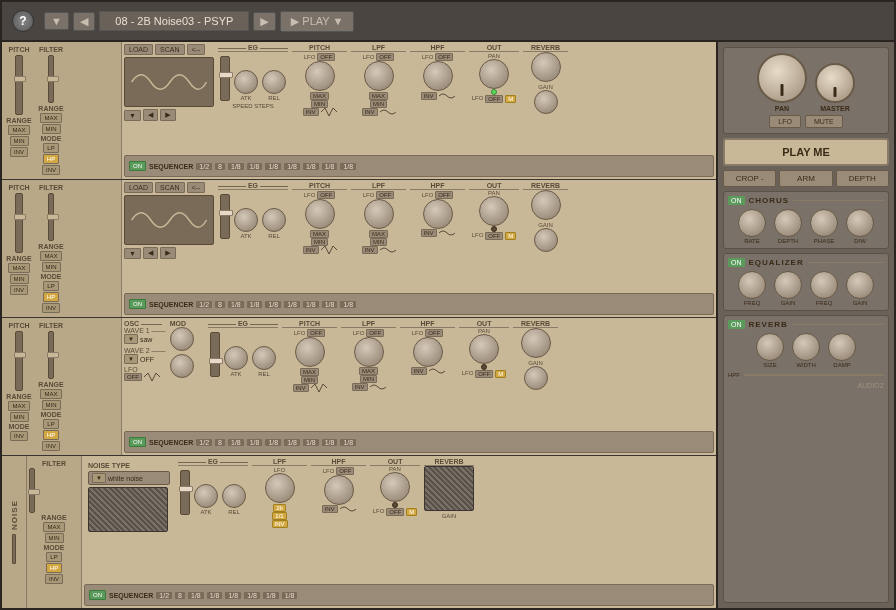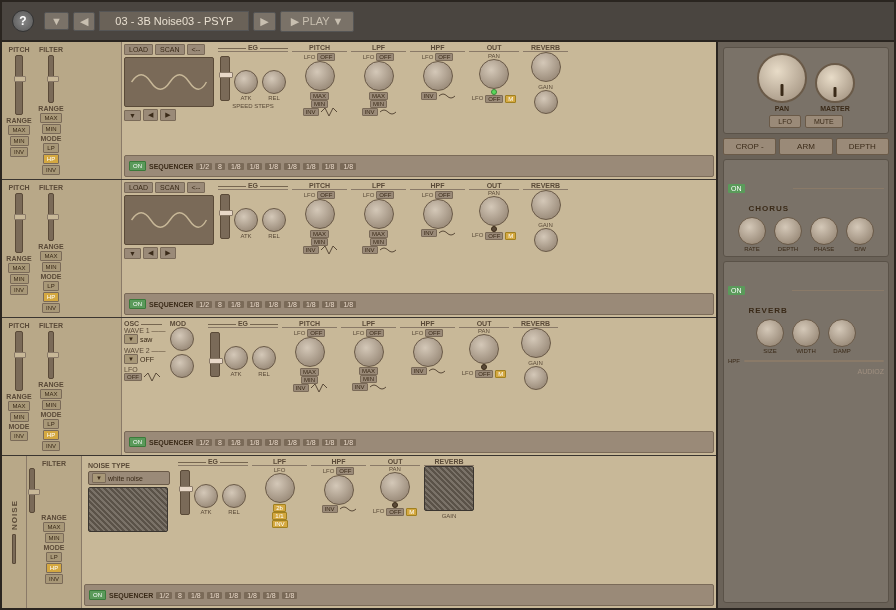--- a/index.html
+++ b/index.html
@@ -528,21 +528,20 @@
       background: #5a9a5a;
       color: white;
       border-radius: 1px;
     }
 
     .section-title {
       font-size: 8px;
       color: #3a2a18;
       font-weight: bold;
       letter-spacing: 1px;
-      margin-top: 40px;
     }
 
     .section-line {
       flex: 1;
       height: 1px;
       background: #8a7a68;
     }
 
     .effect-knobs {
       display: flex;
@@ -675,21 +674,21 @@
 </head>
 <body>
 
 <div class="main-container">
 
   <div class="header">
     <div class="help-btn">?</div>
     <div class="preset-controls">
       <button class="preset-nav-btn">▼</button>
       <button class="preset-nav-btn">◀</button>
-      <div class="preset-name">03 - 3B Noise03 - PSYP</div>
+      <div class="preset-name">08 - 2B Noise03 - PSYP</div>
       <button class="preset-nav-btn">▶</button>
       <button class="bank-btn">▶ PLAY ▼</button>
     </div>
   </div>
 
   <div class="content-area">
 
     <div class="synth-area">
 
       <div class="synth-row">
@@ -1341,20 +1340,21 @@
             </div>
             <div style="font-size:7px;color:#3a2a18;font-weight:bold;">MASTER</div>
           </div>
         </div>
         <div class="master-btns">
           <button class="master-btn">LFO</button>
           <button class="master-btn">MUTE</button>
         </div>
       </div>
 
+      <div class="play-btn">PLAY ME</div>
 
       <div class="action-btns">
         <div class="action-btn">CROP -</div>
         <div class="action-btn">ARM</div>
         <div class="action-btn">DEPTH</div>
       </div>
 
       <div style="background:#7a7268;border:1px solid #5a5248;border-radius:3px;padding:4px;">
         <div class="section-header">
           <div class="on-badge">ON</div>
@@ -1374,20 +1374,45 @@
             <div class="effect-knob"></div>
             <div class="effect-knob-label">PHASE</div>
           </div>
           <div class="effect-knob-wrap">
             <div class="effect-knob"></div>
             <div class="effect-knob-label">D/W</div>
           </div>
         </div>
       </div>
 
+      <div style="background:#7a7268;border:1px solid #5a5248;border-radius:3px;padding:4px;">
+        <div class="section-header">
+          <div class="on-badge">ON</div>
+          <div class="section-title">EQUALIZER</div>
+          <div class="section-line"></div>
+        </div>
+        <div class="effect-knobs" style="margin-top:4px;">
+          <div class="effect-knob-wrap">
+            <div class="effect-knob"></div>
+            <div class="effect-knob-label">FREQ</div>
+          </div>
+          <div class="effect-knob-wrap">
+            <div class="effect-knob"></div>
+            <div class="effect-knob-label">GAIN</div>
+          </div>
+          <div class="effect-knob-wrap">
+            <div class="effect-knob"></div>
+            <div class="effect-knob-label">FREQ</div>
+          </div>
+          <div class="effect-knob-wrap">
+            <div class="effect-knob"></div>
+            <div class="effect-knob-label">GAIN</div>
+          </div>
+        </div>
+      </div>
 
       <div style="background:#7a7268;border:1px solid #5a5248;border-radius:3px;padding:4px;flex:1;">
         <div class="section-header">
           <div class="on-badge">ON</div>
           <div class="section-title">REVERB</div>
           <div class="section-line"></div>
         </div>
         <div class="effect-knobs" style="margin-top:4px;">
           <div class="effect-knob-wrap">
             <div class="effect-knob"></div>

